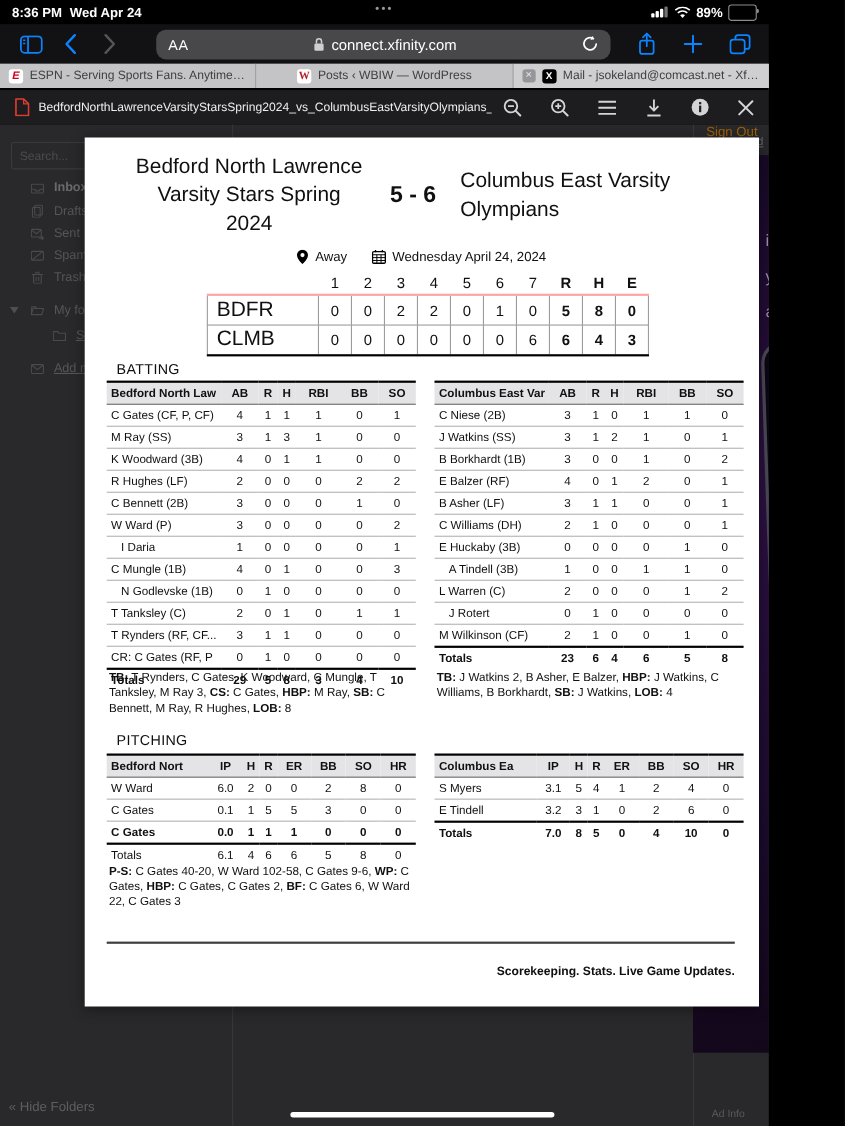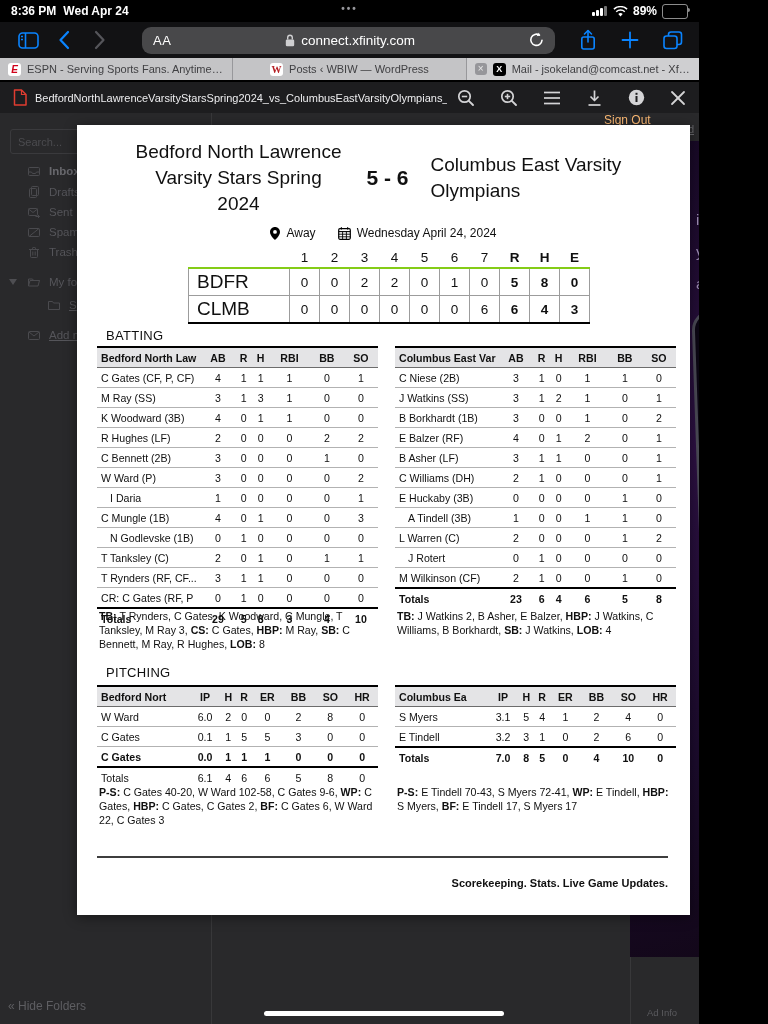--- a/index.html
+++ b/index.html
@@ -35,21 +35,21 @@
   .fav{width:13px;height:13px;border-radius:3px;display:flex;align-items:center;justify-content:center;font-weight:bold;flex:none;}
   .fav.espn{background:#fff;color:#d0021b;font-style:italic;font-size:10px;}
   .fav.wordpress{background:#fff;color:#b51f24;font-size:10px;font-family:"Liberation Serif",serif;}
   .fav.xfinity{background:#000;color:#fff;font-size:9px;}
   .tab-close{width:12px;height:12px;border-radius:3px;background:#96969a;color:#e8e8e8;font-size:10px;line-height:11px;text-align:center;flex:none;}
 
   
   .pdf-toolbar{position:absolute;top:82px;left:0;right:0;height:31px;background:#1d1d1f;display:flex;align-items:center;padding:0 13px;z-index:7;}
   .pdf-name{flex:1;margin-left:8px;font-size:11px;color:#ededef;white-space:nowrap;overflow:hidden;}
   .pdf-ics{display:flex;align-items:center;gap:25px;margin-left:10px;}
-  .ghost{position:absolute;top:113px;left:604px;font-size:12px;color:#fdba74;z-index:2;}
+  .ghost{position:absolute;top:113px;left:642px;font-size:12px;color:#a16207;z-index:2;}
 
   
   .content-bg{position:absolute;top:113px;left:0;right:0;bottom:0;background:#29292b;}
   .vline{position:absolute;top:113px;bottom:0;width:1px;background:#38383a;z-index:1;}
   .search-input{position:absolute;left:10px;top:129px;width:95px;height:23px;background:transparent;border:1px solid #3a3a3d;
                 border-radius:3px;color:#55555a;font-size:11px;padding:0 7px;z-index:2;font-family:inherit;outline:none;}
   .search-input::placeholder{color:#4b4b4f;}
   .sb-row{position:absolute;display:flex;align-items:center;gap:9px;color:#55555a;font-size:11.5px;z-index:2;left:28px;height:16px;}
   .sb-bold{font-weight:bold;color:#69696e;}
   .sb-icon *{stroke:#4a4a4e;fill:none;stroke-width:1;}
@@ -65,37 +65,37 @@
   .ad-phone{position:absolute;left:72px;top:168px;width:86px;height:610px;border:3px solid #4a4a55;border-radius:20px;
             background:#0b0613;transform:rotate(-2deg);}
   .ad-x{position:absolute;left:18px;top:58px;font-size:56px;font-style:italic;color:#5c4879;font-weight:bold;}
   .hide-ad{position:absolute;top:124px;right:5px;font-size:10px;color:#69696d;z-index:2;text-decoration:underline;}
   .ad-info{position:absolute;top:1007px;left:647px;font-size:9.5px;color:#5a5a5e;z-index:2;}
   .ad-feedback{position:absolute;top:1007px;left:700px;font-size:9.5px;color:#5a5a5e;z-index:2;}
   .home-indicator{position:absolute;left:264px;top:1011px;width:240px;height:5px;border-radius:3px;background:#fff;z-index:8;}
 
   
   .page{position:absolute;left:77px;top:125px;width:613px;height:790px;background:#fff;z-index:5;box-shadow:0 2px 12px rgba(0,0,0,.45);color:#101010;}
-  .bs-header{position:absolute;top:14px;left:0;width:100%;display:flex;justify-content:center;align-items:center;gap:20px;margin-left:12px;}
+  .bs-header{position:absolute;top:14px;left:0;width:100%;display:flex;justify-content:center;align-items:center;gap:20px;}
   .team{font-size:19px;line-height:26px;font-weight:500;}
   .team.left{width:212px;text-align:center;}
   .team.right{width:228px;text-align:left;}
   .score{font-size:21px;font-weight:700;padding:0 2px;}
   .bs-meta{position:absolute;top:101px;left:0;width:100%;display:flex;justify-content:center;align-items:center;gap:6px;font-size:12px;}
   .meta-gap{width:10px;}
 
   .ls-wrap{position:absolute;top:123px;left:111px;}
   table.ls{border-collapse:collapse;font-size:13.5px;}
   .ls th{font-weight:400;height:19px;width:29px;text-align:center;padding:0;}
   .ls th.bold{font-weight:700;}
   .ls th.teamcol{width:101px;}
   .ls td{border:1px solid #9c9c9c;height:25px;width:29px;text-align:center;padding:0;}
   .ls td.team{text-align:left;padding-left:8px;}
   .ls td.bold{font-weight:700;}
-  .ls tr.r0 td{border-top:2px solid #84cc16;}
+  .ls tr.r0 td{border-top:2px solid #fca5a5;}
   .ls tr.r1 td{border-bottom:2px solid #000;}
 
   .sec-label{position:absolute;left:29px;font-size:13px;letter-spacing:.3px;}
   .col{position:absolute;width:281px;}
   table.st{width:100%;border-collapse:collapse;font-size:10.6px;}
   .st thead th{background:#e4e4e6;border-top:2px solid #000;border-bottom:1px solid #6c6c6c;height:19px;font-weight:700;padding:0;}
   .st th.name,.st td.name{text-align:left;padding-left:4px;width:37%;}
   .st.p7 th.name,.st.p7 td.name{width:33%;}
   .st th.stat,.st td.stat{text-align:center;padding:0;}
   .st tbody td{border-bottom:1px solid #b2b2b2;height:17px;}
@@ -758,20 +758,19 @@
               <td class="stat">5</td>
               <td class="stat">0</td>
               <td class="stat">4</td>
               <td class="stat">10</td>
               <td class="stat">0</td>
             </tr>
           </tbody>
         </table>
       </div>
     <div class="notes" style="left:22px;top:660px" id="npit0"><b>P-S:</b> C Gates 40-20, W Ward 102-58, C Gates 9-6, <b>WP:</b> C Gates, <b>HBP:</b> C Gates, C Gates 2, <b>BF:</b> C Gates 6, W Ward 22, C Gates 3 </div>
-    <div class="notes" style="left:320px;top:660px" id="npit1"><b>P-S:</b> E Tindell 70-43, S Myers 72-41, <b>WP:</b> E Tindell, <b>HBP:</b> S Myers, <b>BF:</b> E Tindell 17, S Myers 17 </div>
 
     <div class="page-hr"></div>
     <div class="bs-footer">Scorekeeping. Stats. Live Game Updates.</div>
   </div>
 
   <div class="home-indicator"></div>
 </div>
 
 </body></html>

